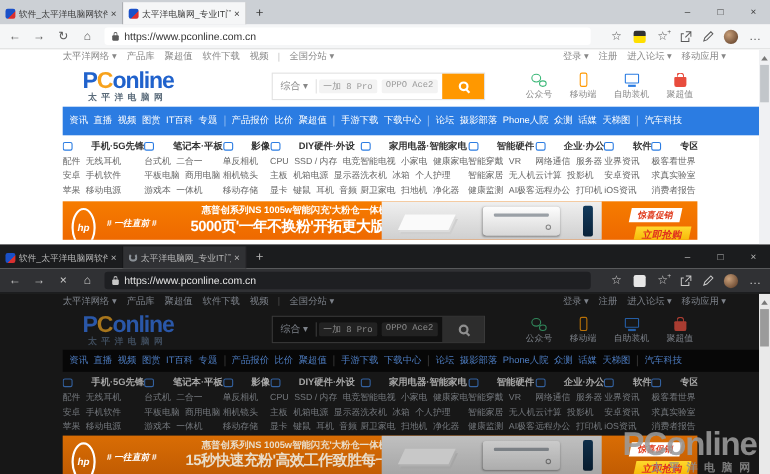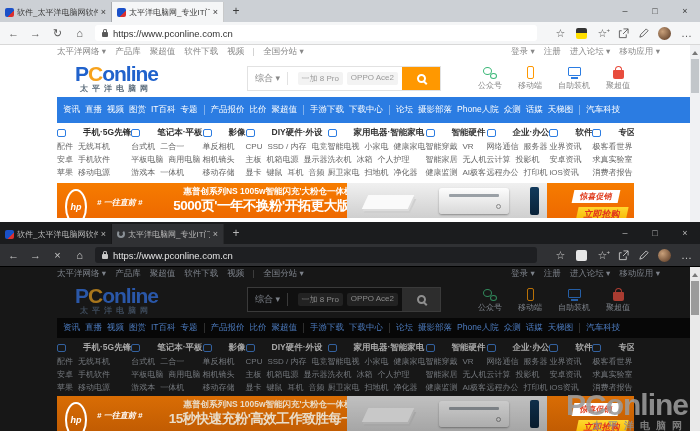--- a/index.html
+++ b/index.html
@@ -63,33 +63,33 @@
   .starplus::after{content:"+";position:absolute;font-size:6px;top:-1px;right:-1px;}
   .svgicon{color:var(--icon);display:flex;}
   
   .page{position:relative;height:calc(100% - 45px);background:var(--pagebg);overflow:hidden;}
   .scrollbar{position:absolute;right:0;top:0;bottom:0;width:10px;background:var(--sbtrack);z-index:5;}
   .sb-arrow{width:0;height:0;border:3px solid transparent;border-bottom:4px solid #777;margin:3px auto 4px;}
   .sb-thumb{margin:0 1px;height:34px;background:var(--sbthumb);}
   .utility{height:14px;display:flex;align-items:center;font-size:8.5px;color:var(--utiltext);
            gap:9px;margin:0 40px 0 57px;}
   .udiv{width:1px;height:8px;background:rgba(128,128,128,.35);}
-  .u-right{margin-left:auto;display:flex;gap:9px;}
+  .u-right{margin-left:auto;display:flex;gap:9px;font-family:Liberation Serif, serif;}
   .header{height:38px;display:flex;align-items:center;width:577px;margin-left:57px;}
   .win-dark .header{height:37px;}
   .logo{margin-left:18px;width:100px;flex:none;line-height:1;}
   .logo-main{font-size:21px;font-weight:bold;letter-spacing:-1px;}
   .lg-p,.lg-rest{color:var(--logoblue);}
   .lg-c{color:var(--logoorange);}
   .logo-sub{font-size:8px;letter-spacing:4px;color:var(--logosub);margin-top:1px;padding-left:5px;font-weight:bold;}
   .search{margin-left:72px;width:194px;height:25px;border:1px solid var(--boxborder);background:var(--searchbg);
           display:flex;align-items:center;box-sizing:border-box;flex:none;}
   .s-cat{font-size:9px;color:var(--utiltext);padding:0 7px;border-right:1px solid var(--boxborder);flex:none;}
   .s-input{flex:1;display:flex;align-items:center;justify-content:flex-end;gap:4px;padding:0 4px;overflow:hidden;}
-  .s-tag{background:var(--tagbg);color:var(--tagtext);font-size:8px;padding:1px 4px;border-radius:2px;white-space:nowrap;}
+  .s-tag{background:var(--tagbg);color:var(--tagtext);font-size:8px;padding:1px 4px;border-radius:2px;white-space:nowrap;font-family:Liberation Mono, monospace;}
   .s-btn{width:38px;align-self:stretch;background:var(--searchbtn);display:flex;align-items:center;justify-content:center;flex:none;}
   .mag{width:9px;height:9px;border:2px solid var(--magcolor);border-radius:50%;position:relative;box-sizing:border-box;}
   .mag::after{content:"";position:absolute;width:2px;height:5px;background:var(--magcolor);
               right:-2px;bottom:-4px;transform:rotate(-45deg);}
   .ql{margin-left:auto;margin-right:4px;display:flex;gap:16px;align-items:center;}
   .qlitem{text-align:center;font-size:8px;color:var(--utiltext);line-height:1;}
   .qlicon{width:15px;height:13px;margin:0 auto 3px;position:relative;}
   .win-dark .qlicon{opacity:.7;}
   .ic-wechat::before{content:"";position:absolute;left:0;top:1px;width:9px;height:8px;border:1.5px solid #3cb878;border-radius:50%;box-sizing:border-box;}
   .ic-wechat::after{content:"";position:absolute;right:1px;bottom:0;width:7px;height:6px;border:1.5px solid #3cb878;border-radius:50%;box-sizing:border-box;background:var(--pagebg);}

